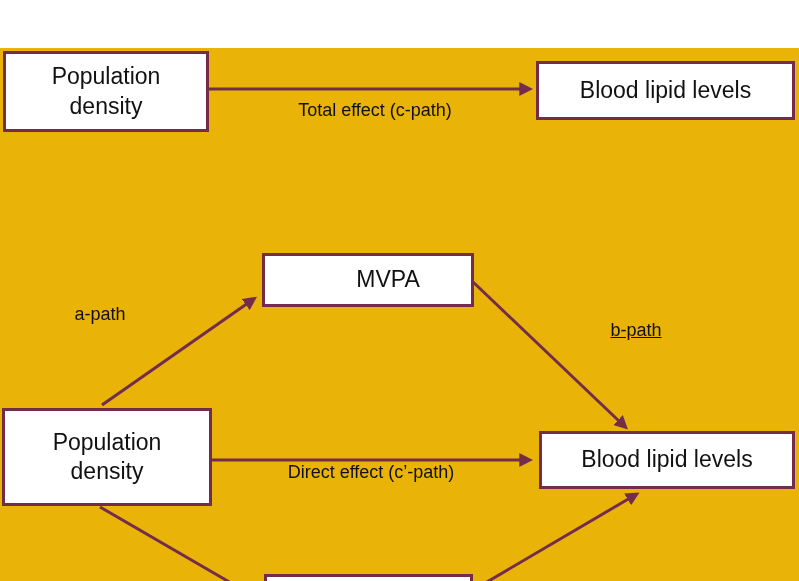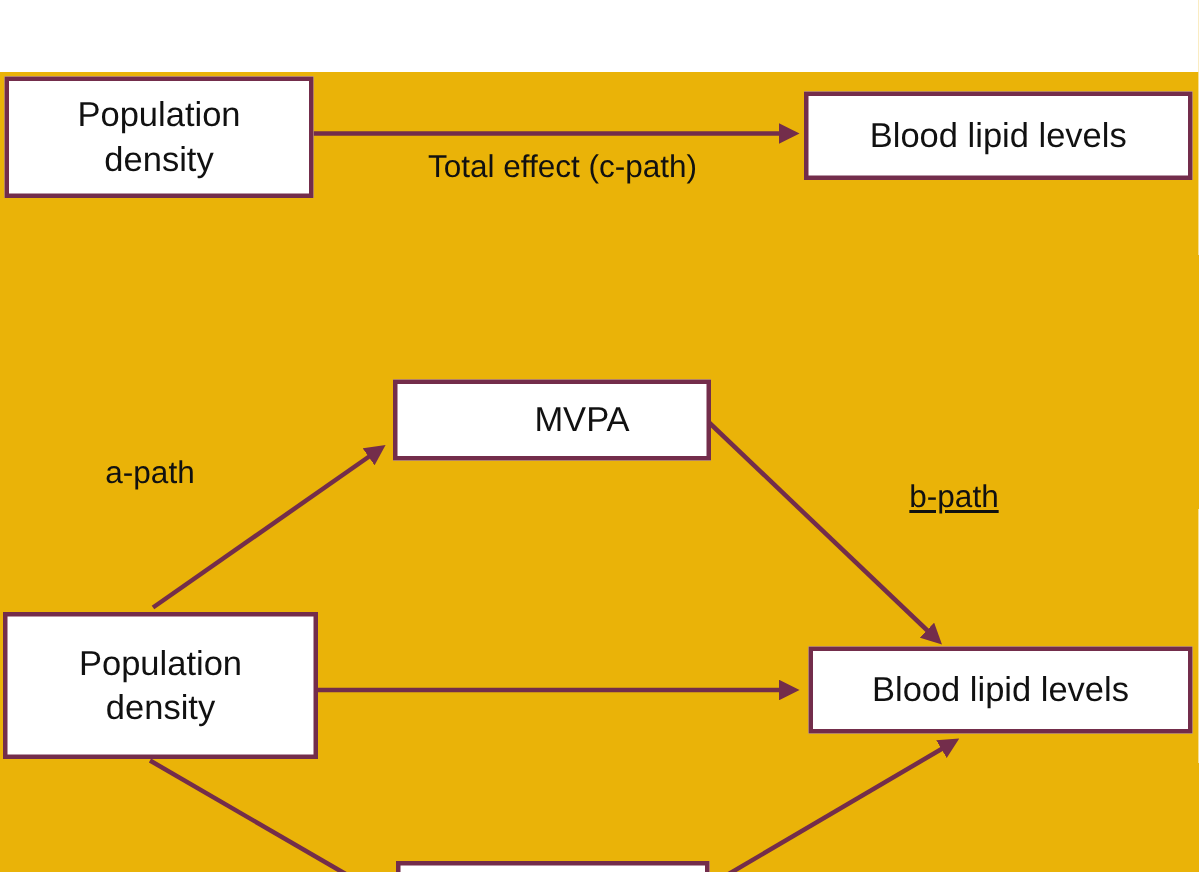--- a/index.html
+++ b/index.html
@@ -40,21 +40,21 @@
   .node .node-text {
     display: block;
   }
   .node-narrow .node-text {
     max-width: 150px;
   }
   .edge-label {
     position: absolute;
     transform: translateX(-50%);
     white-space: nowrap;
-    font-size: 21px;
+    font-size: 18px;
     color: #111111;
   }
 
   
   #box-top-pd      { left: 3px;   top: 3px;   width: 206px; height: 81px; }
   #box-top-bll     { left: 536px; top: 13px;  width: 259px; height: 59px; }
   #box-mvpa        { left: 262px; top: 205px; width: 212px; height: 54px; padding-left: 40px; }
   #box-lower-pd    { left: 2px;   top: 360px; width: 210px; height: 98px; }
   #box-sb          { left: 264px; top: 526px; width: 209px; height: 52px; justify-content: center; }
   #box-lower-bll   { left: 539px; top: 383px; width: 256px; height: 58px; }
@@ -109,14 +109,15 @@
   </div>
 
   <div class="node" id="box-lower-bll">
     <span class="node-text">Blood lipid levels</span>
   </div>
 
   <div class="edge-label" id="label-a-path">a-path</div>
 
   <div class="edge-label" id="label-b-path">b-path</div>
 
+  <div class="edge-label" id="label-direct">Direct effect (c’-path)</div>
 
 </div>
 
 </body></html>

